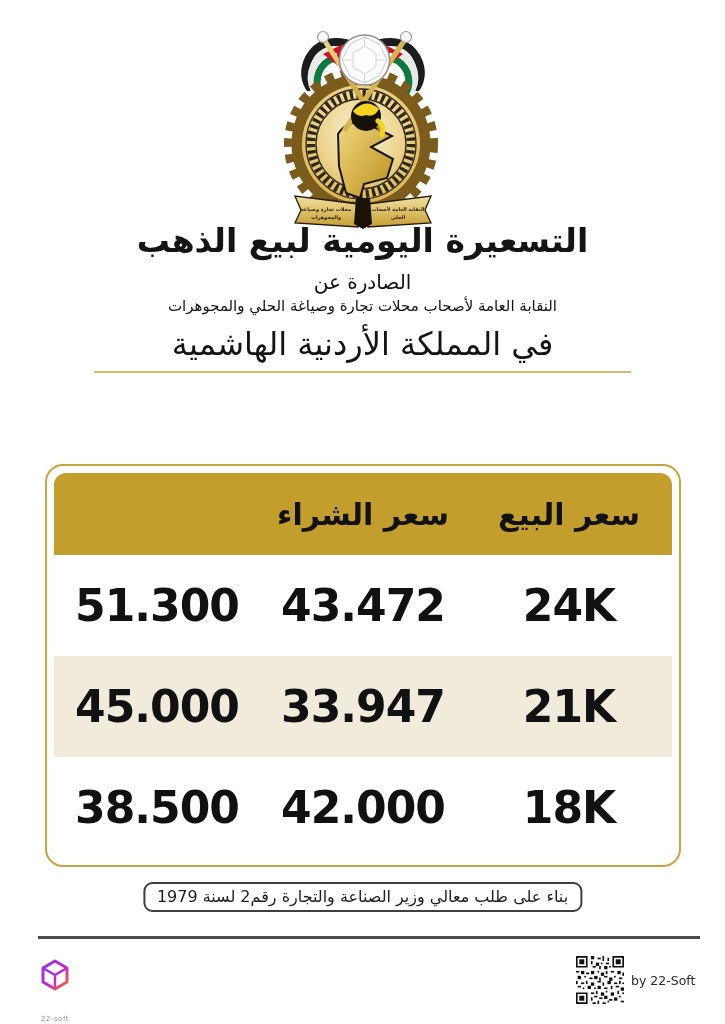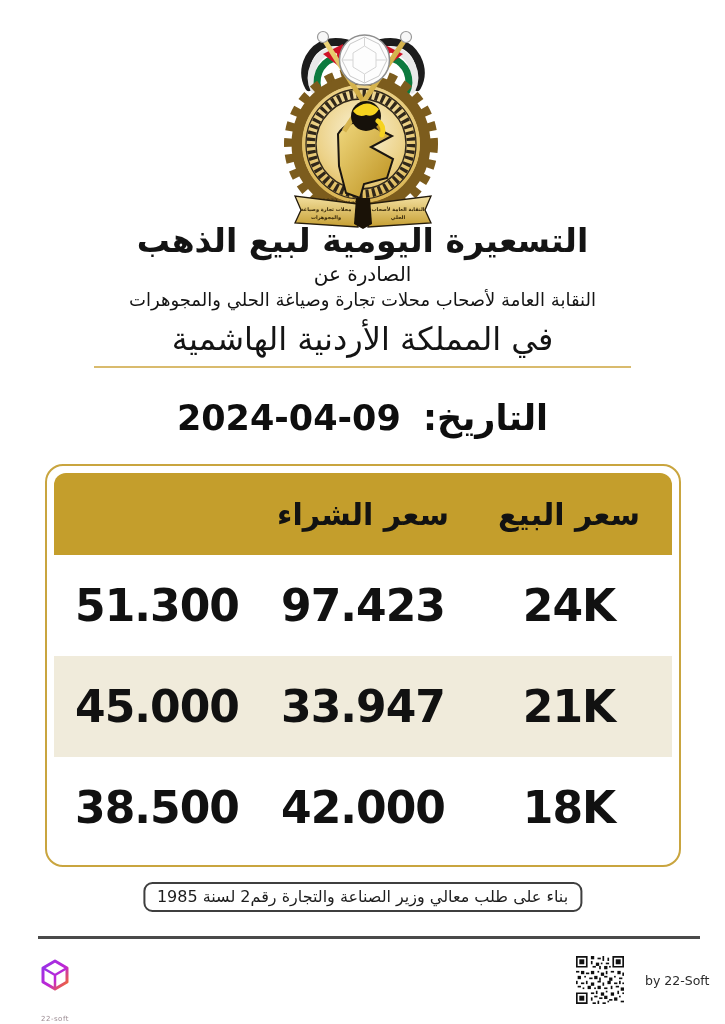--- a/index.html
+++ b/index.html
@@ -4,41 +4,41 @@
 <style>
   * { margin:0; padding:0; box-sizing:border-box; }
   html,body { background:#ffffff; }
   body { width:725px; height:1024px; font-family:"DejaVu Sans", sans-serif; overflow:hidden; }
   .page { position:relative; width:725px; height:1024px; background:#ffffff; }
 
   .emblem { position:absolute; top:26px; left:50%; transform:translateX(-50%); }
 
   .titles { position:absolute; top:222px; left:0; width:100%; text-align:center; direction:rtl; color:#141414; }
   .title-main { font-size:33px; font-weight:700; line-height:1.15; letter-spacing:-0.5px; }
-  .issued { font-size:20px; margin-top:2px; }
-  .org { font-size:18px; margin-top:3px; }
+  .issued { font-size:20px; margin-top:10px; }
+  .org { font-size:15px; margin-top:3px; }
   .country { font-size:32px; margin-top:10px; }
   .gold-rule { width:537px; height:2px; background:#d9bb6d; margin:8px auto 0 auto; }
 
   .date-line { position:absolute; top:398px; left:0; width:100%; text-align:center; direction:rtl; font-size:35px; font-weight:700; color:#0e0e0e; }
   .date-line .date-value { margin-right:10px; letter-spacing:0; }
 
   .price-table { position:absolute; top:464px; left:45px; width:636px; border:2px solid #c9a53f; border-radius:18px; padding:7px; direction:rtl; background:#ffffff; }
   .thead { height:82px; background:#c49e2c; border-radius:12px 12px 0 0; display:grid; grid-template-columns:1fr 1fr 1fr; align-items:center; text-align:center; font-size:30px; font-weight:700; color:#121212; }
   .trow { height:101px; display:grid; grid-template-columns:1fr 1fr 1fr; align-items:center; text-align:center; font-size:44px; font-weight:800; color:#111111; letter-spacing:-1px; background:#ffffff; }
   .trow.alt { background:#f0ebdb; }
 
   .note-box { position:absolute; top:882px; left:50%; transform:translateX(-50%); border:2px solid #3f3f3f; border-radius:9px; padding:3px 12px 4px 12px; font-size:16px; direction:rtl; color:#1d1d1d; white-space:nowrap; background:#fff; }
 
   .footer-rule { position:absolute; top:936px; left:38px; width:662px; height:3px; background:#4a4a4a; }
 
   .footer-left { position:absolute; top:958px; left:38px; width:34px; text-align:center; }
   .footer-left .brand { font-size:7px; color:#9b8b92; margin-top:19px; letter-spacing:0.5px; }
 
-  .footer-right { position:absolute; top:956px; left:576px; display:flex; align-items:center; gap:21px; }
+  .footer-right { position:absolute; top:956px; left:576px; display:flex; align-items:center; gap:7px; }
   .credit { font-size:12.5px; color:#2b2b2b; white-space:nowrap; }
 </style>
 </head>
 <body>
 
 <div class="page">
 
   <svg class="emblem" width="170" height="205" viewBox="0 0 170 205">
     <defs>
       <radialGradient id="innerG" cx="50%" cy="40%" r="68%">
@@ -114,48 +114,44 @@
   </svg>
 
   <div class="titles">
     <div class="title-main">التسعيرة اليومية لبيع الذهب</div>
     <div class="issued">الصادرة عن</div>
     <div class="org">النقابة العامة لأصحاب محلات تجارة وصياغة الحلي والمجوهرات</div>
     <div class="country">في المملكة الأردنية الهاشمية</div>
     <div class="gold-rule"></div>
   </div>
 
-  <div class="date-line">
-    <span>التاريخ:</span>
-    <span class="date-value">09-04-2024</span>
-  </div>
 
   <div class="price-table">
     <div class="thead">
       <div>سعر البيع</div>
       <div>سعر الشراء</div>
     </div>
     <div class="trow">
       <div>24K</div>
-      <div>97.423</div>
+      <div>43.472</div>
       <div>51.300</div>
     </div>
     <div class="trow alt">
       <div>21K</div>
       <div>33.947</div>
       <div>45.000</div>
     </div>
     <div class="trow">
       <div>18K</div>
       <div>42.000</div>
       <div>38.500</div>
     </div>
   </div>
 
-  <div class="note-box">بناء على طلب معالي وزير الصناعة والتجارة رقم2 لسنة 1985</div>
+  <div class="note-box">بناء على طلب معالي وزير الصناعة والتجارة رقم2 لسنة 1979</div>
 
   <div class="footer-rule"></div>
 
   <div class="footer-left">
     <svg width="30" height="34" viewBox="0 0 30 34">
       <defs>
         <linearGradient id="cubeG" x1="0" y1="0" x2="1" y2="1">
           <stop offset="0%" stop-color="#9333ea"></stop>
           <stop offset="55%" stop-color="#c026d3"></stop>
           <stop offset="100%" stop-color="#f97316"></stop>

